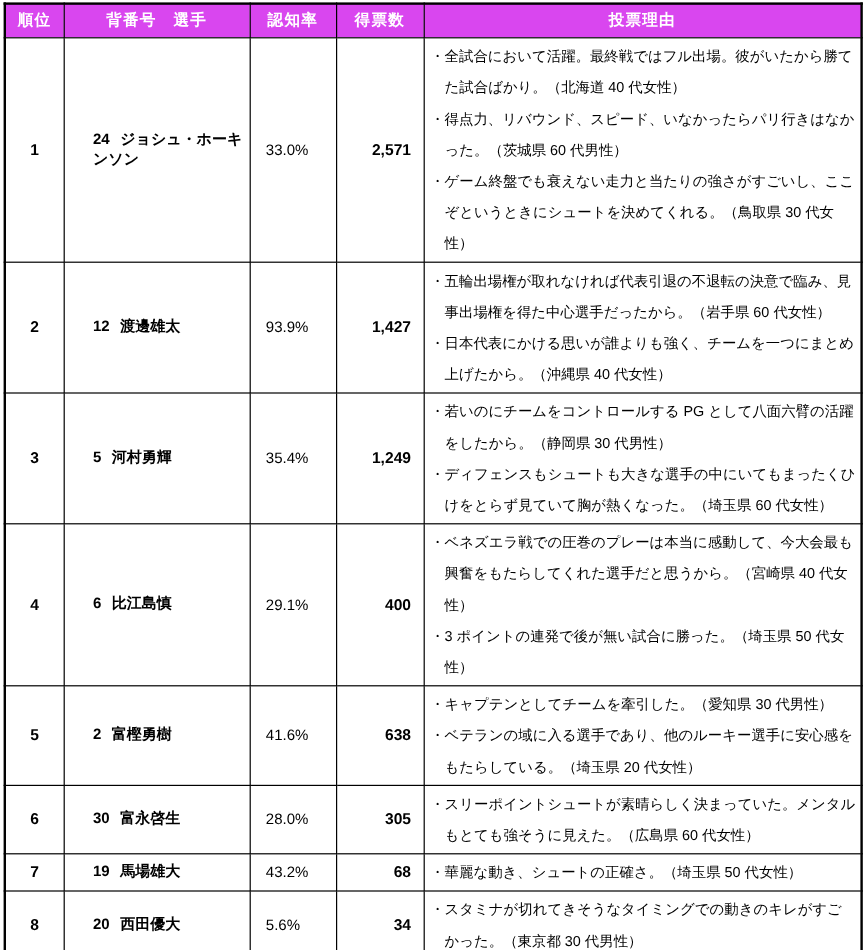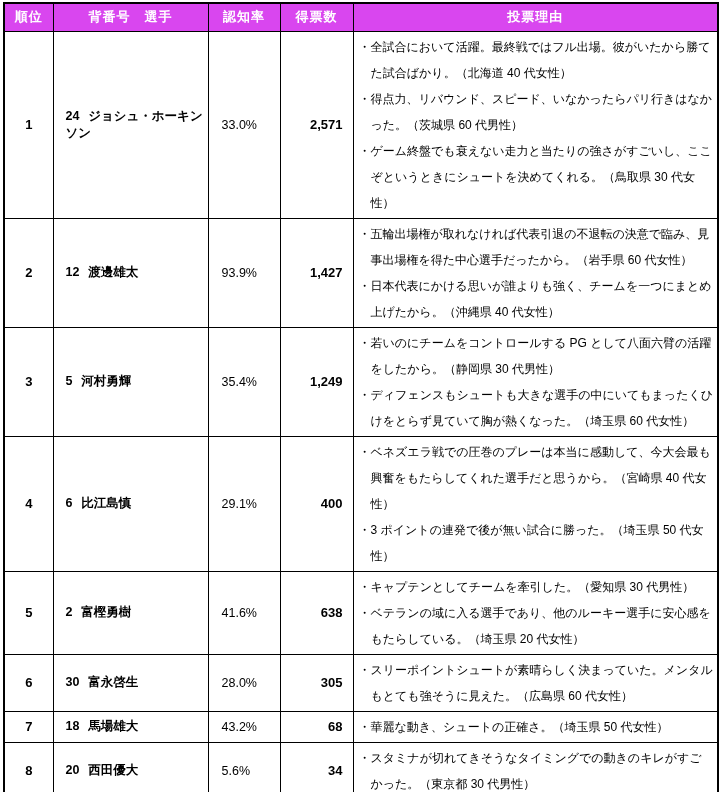--- a/index.html
+++ b/index.html
@@ -32,21 +32,21 @@
   }
   td.c-rank{
     text-align:center;
     font-weight:bold;
     font-size:13px;
   }
   td.c-player{
     text-align:left;
     font-weight:bold;
     font-size:12.5px;
-    padding-left:12px;
+    padding-left:24px;
   }
   td.c-player .jersey{display:inline-block;margin-right:0.7em;}
   td.c-rec{
     text-align:left;
     font-size:12.5px;
     padding-left:13px;
   }
   td.c-votes{
     text-align:right;
     font-weight:bold;
@@ -160,21 +160,21 @@
       <td class="c-rec">28.0%</td>
       <td class="c-votes">305</td>
       <td class="c-reason">
         <div class="reason">・スリーポイントシュートが素晴らしく決まっていた。メンタルもとても強そうに見えた。（広島県 60 代女性）</div>
       </td>
     </tr>
 
     <tr style="height:26px">
       <td class="c-rank">7</td>
       <td class="c-player">
-        <span class="jersey">18</span><span>馬場雄大</span>
+        <span class="jersey">19</span><span>馬場雄大</span>
       </td>
       <td class="c-rec">43.2%</td>
       <td class="c-votes">68</td>
       <td class="c-reason">
         <div class="reason">・華麗な動き、シュートの正確さ。（埼玉県 50 代女性）</div>
       </td>
     </tr>
 
     <tr style="height:50px">
       <td class="c-rank">8</td>

